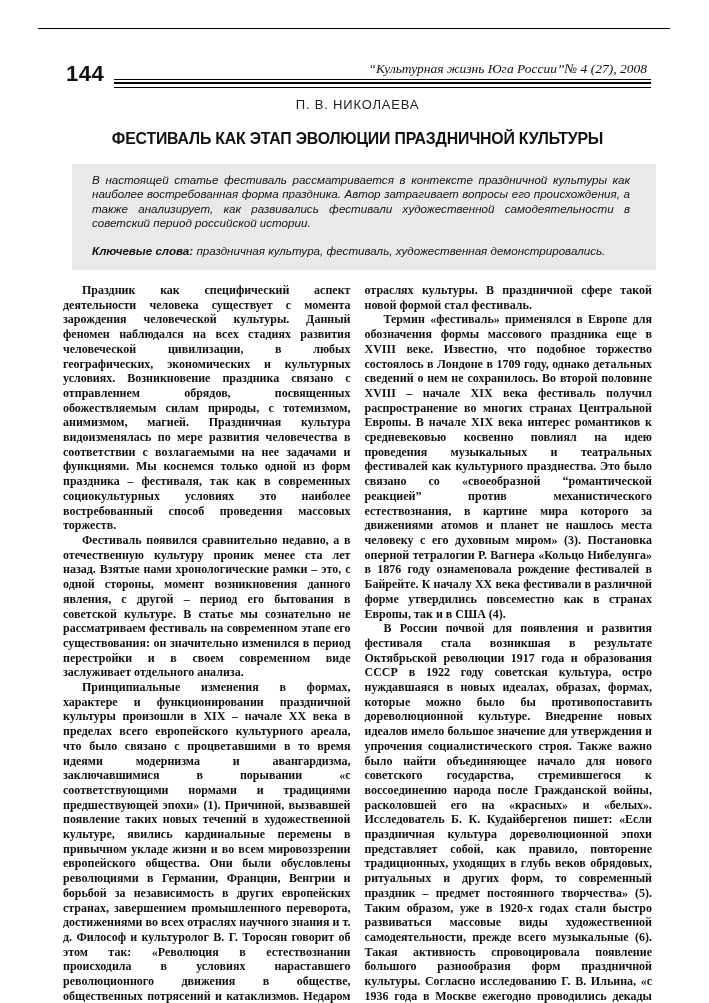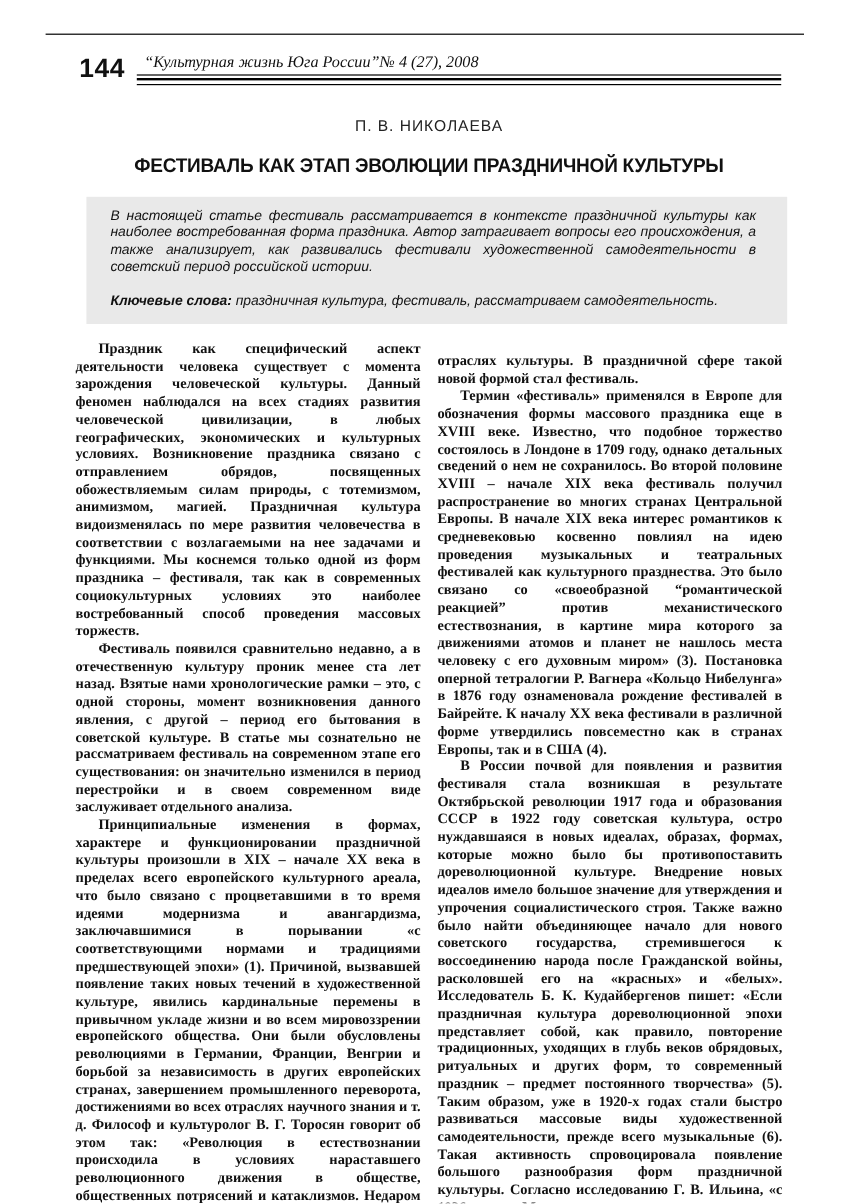--- a/index.html
+++ b/index.html
@@ -19,23 +19,24 @@
     display:flex;align-items:flex-end;
   }
   .page-num{
     font-family:Liberation Sans, sans-serif;
     font-weight:bold;font-size:22px;
     padding-bottom:1px;padding-right:10px;
     letter-spacing:.5px;
   }
   .header-mid{flex:1;}
   .header-text-row{
-    display:flex;justify-content:flex-start;align-items:baseline;
+    display:flex;justify-content:flex-end;align-items:baseline;
     border-bottom:1px solid #000;
     padding:0 4px 2px 6px;
+    margin-top:17px;
   }
   .journal-title,.issue{
     font-style:italic;font-size:13.5px;
     font-family:"Liberation Serif", serif;
   }
   .double-rule{
     margin-top:2px;height:3px;
     border-top:2px solid #000;border-bottom:1px solid #000;
   }
   .content{
@@ -72,21 +73,21 @@
     margin-top:13px;
     display:flex;gap:14px;
   }
   .col{
     flex:1;
     font-size:12px;line-height:14.7px;
     text-align:justify;
     font-weight:bold;
   }
   .col p{margin:0;text-indent:19px;}
-  .col p.no-indent{text-indent:0;margin-top:10px;}
+  .col p.no-indent{text-indent:0;}
 </style>
 </head>
 <body>
 
 <div class="page">
 
   <div class="top-rule"></div>
 
   <div class="header">
     <div class="page-num">144</div>
@@ -101,21 +102,21 @@
 
   <div class="content">
 
     <div class="author">П. В. НИКОЛАЕВА</div>
 
     <div class="article-title">ФЕСТИВАЛЬ КАК ЭТАП ЭВОЛЮЦИИ ПРАЗДНИЧНОЙ КУЛЬТУРЫ</div>
 
     <div class="abstract-box">
       <div class="abstract-text">В настоящей статье фестиваль рассматривается в контексте праздничной культуры как наиболее востребованная форма праздника. Автор затрагивает вопросы его происхождения, а также анализирует, как развивались фестивали художественной самодеятельности в советский период российской истории.</div>
       <div class="keywords">
-        <span class="keywords-label">Ключевые слова:</span><span> праздничная культура, фестиваль, рассматриваем самодеятельность.</span>
+        <span class="keywords-label">Ключевые слова:</span><span> праздничная культура, фестиваль, художественная демонстрировались.</span>
       </div>
     </div>
 
     <div class="columns">
       <div class="col">
         <p>Праздник как специфический аспект деятельности человека существует с момента зарождения человеческой культуры. Данный феномен наблюдался на всех стадиях развития человеческой цивилизации, в любых географических, экономических и культурных условиях. Возникновение праздника связано с отправлением обрядов, посвященных обожествляемым силам природы, с тотемизмом, анимизмом, магией. Праздничная культура видоизменялась по мере развития человечества в соответствии с возлагаемыми на нее задачами и функциями. Мы коснемся только одной из форм праздника – фестиваля, так как в современных социокультурных условиях это наиболее востребованный способ проведения массовых торжеств.</p>
         <p>Фестиваль появился сравнительно недавно, а в отечественную культуру проник менее ста лет назад. Взятые нами хронологические рамки – это, с одной стороны, момент возникновения данного явления, с другой – период его бытования в советской культуре. В статье мы сознательно не рассматриваем фестиваль на современном этапе его существования: он значительно изменился в период перестройки и в своем современном виде заслуживает отдельного анализа.</p>
         <p>Принципиальные изменения в формах, характере и функционировании праздничной культуры произошли в XIX – начале XX века в пределах всего европейского культурного ареала, что было связано с процветавшими в то время идеями модернизма и авангардизма, заключавшимися в порывании «с соответствующими нормами и традициями предшествующей эпохи» (1). Причиной, вызвавшей появление таких новых течений в художественной культуре, явились кардинальные перемены в привычном укладе жизни и во всем мировоззрении европейского общества. Они были обусловлены революциями в Германии, Франции, Венгрии и борьбой за независимость в других европейских странах, завершением промышленного переворота, достижениями во всех отраслях научного знания и т. д. Философ и культуролог В. Г. Торосян говорит об этом так: «Революция в естествознании происходила в условиях нараставшего революционного движения в обществе, общественных потрясений и катаклизмов. Недаром революцию в естествознании на рубеже XIX–XX веков сравнивают с коперниканской революцией» (2). Кризис мировоззрения не мог не привести к поиску новых форм во всех</p>
       </div>
       <div class="col">

